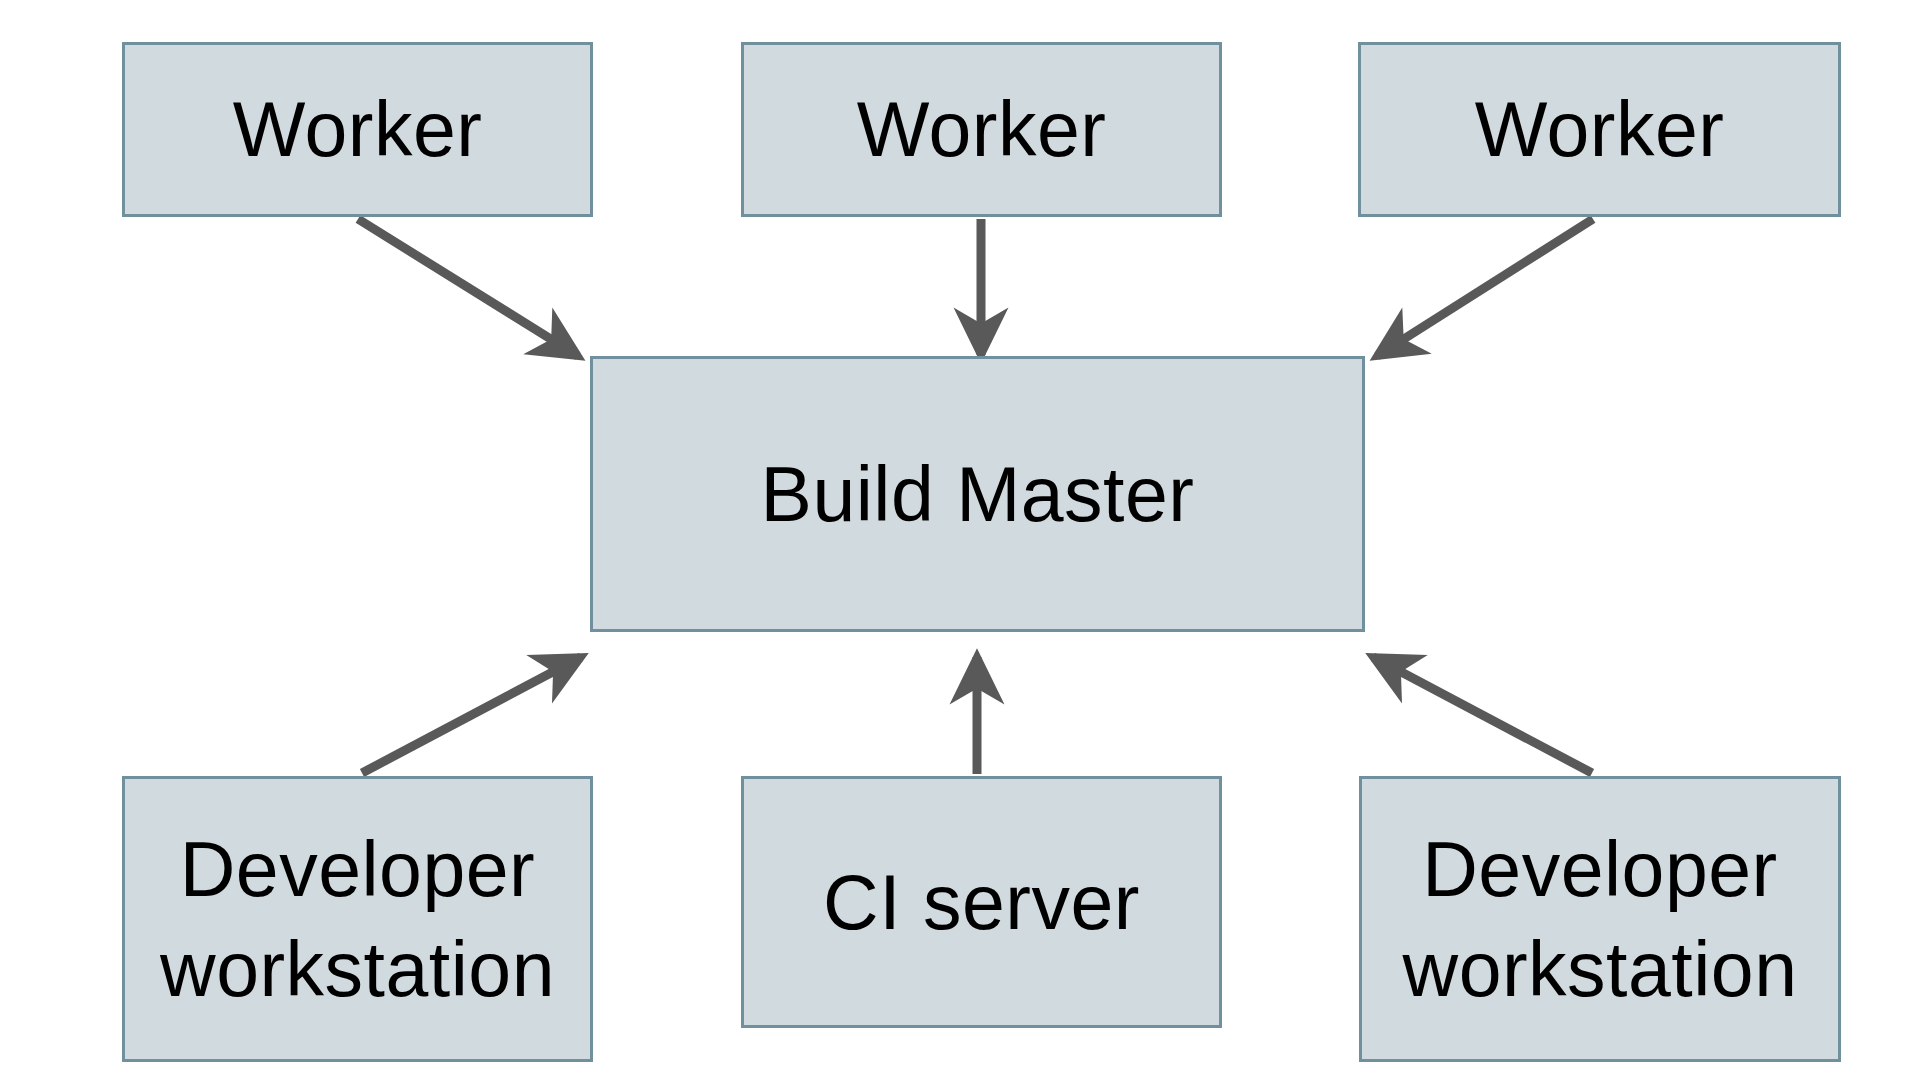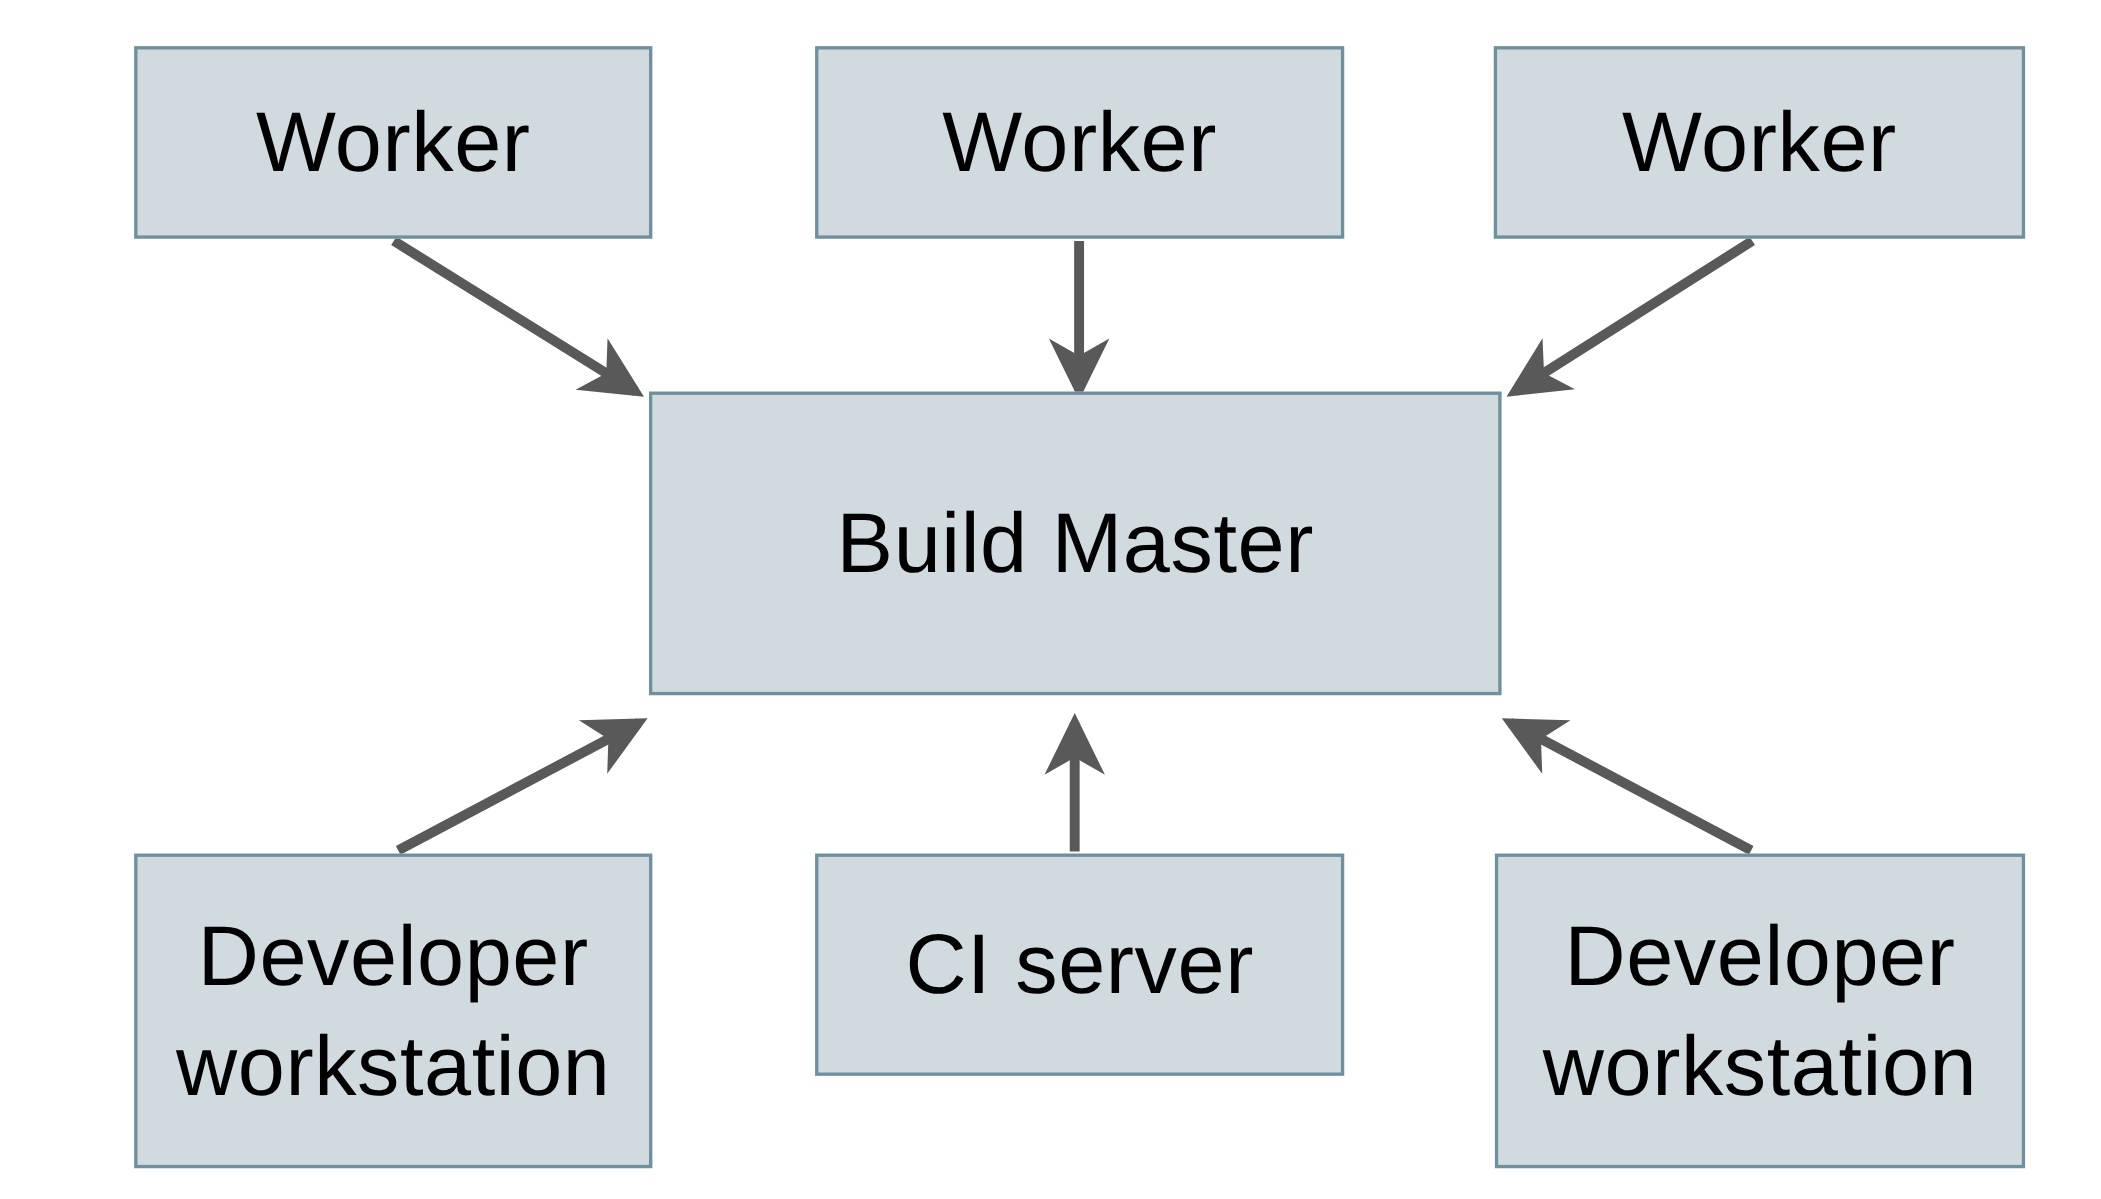--- a/index.html
+++ b/index.html
@@ -43,21 +43,21 @@
     font-size: 77px;
     line-height: 1.3;
     letter-spacing: 0.5px;
     padding: 0 28px;
   }
   .node-worker-1 { left: 122px; top: 42px;  width: 471px; height: 175px; }
   .node-worker-2 { left: 741px; top: 42px;  width: 481px; height: 175px; }
   .node-worker-3 { left: 1358px; top: 42px; width: 483px; height: 175px; }
   .node-build-master { left: 590px; top: 356px; width: 775px; height: 276px; }
   .node-dev-left  { left: 122px;  top: 776px; width: 471px; height: 286px; }
-  .node-ci        { left: 741px;  top: 776px; width: 481px; height: 202px; }
+  .node-ci        { left: 741px;  top: 776px; width: 481px; height: 252px; }
   .node-dev-right { left: 1359px; top: 776px; width: 482px; height: 286px; }
 </style>
 </head>
 <body>
 
 <div class="stage">
 
   <svg class="edges-layer" viewBox="0 0 1910 1090" xmlns="http://www.w3.org/2000/svg" aria-hidden="true">
     <defs>
       <marker id="arrow" viewBox="0 0 10 10" refX="8.5" refY="5" markerWidth="6.5" markerHeight="6.5" orient="auto-start-reverse">

